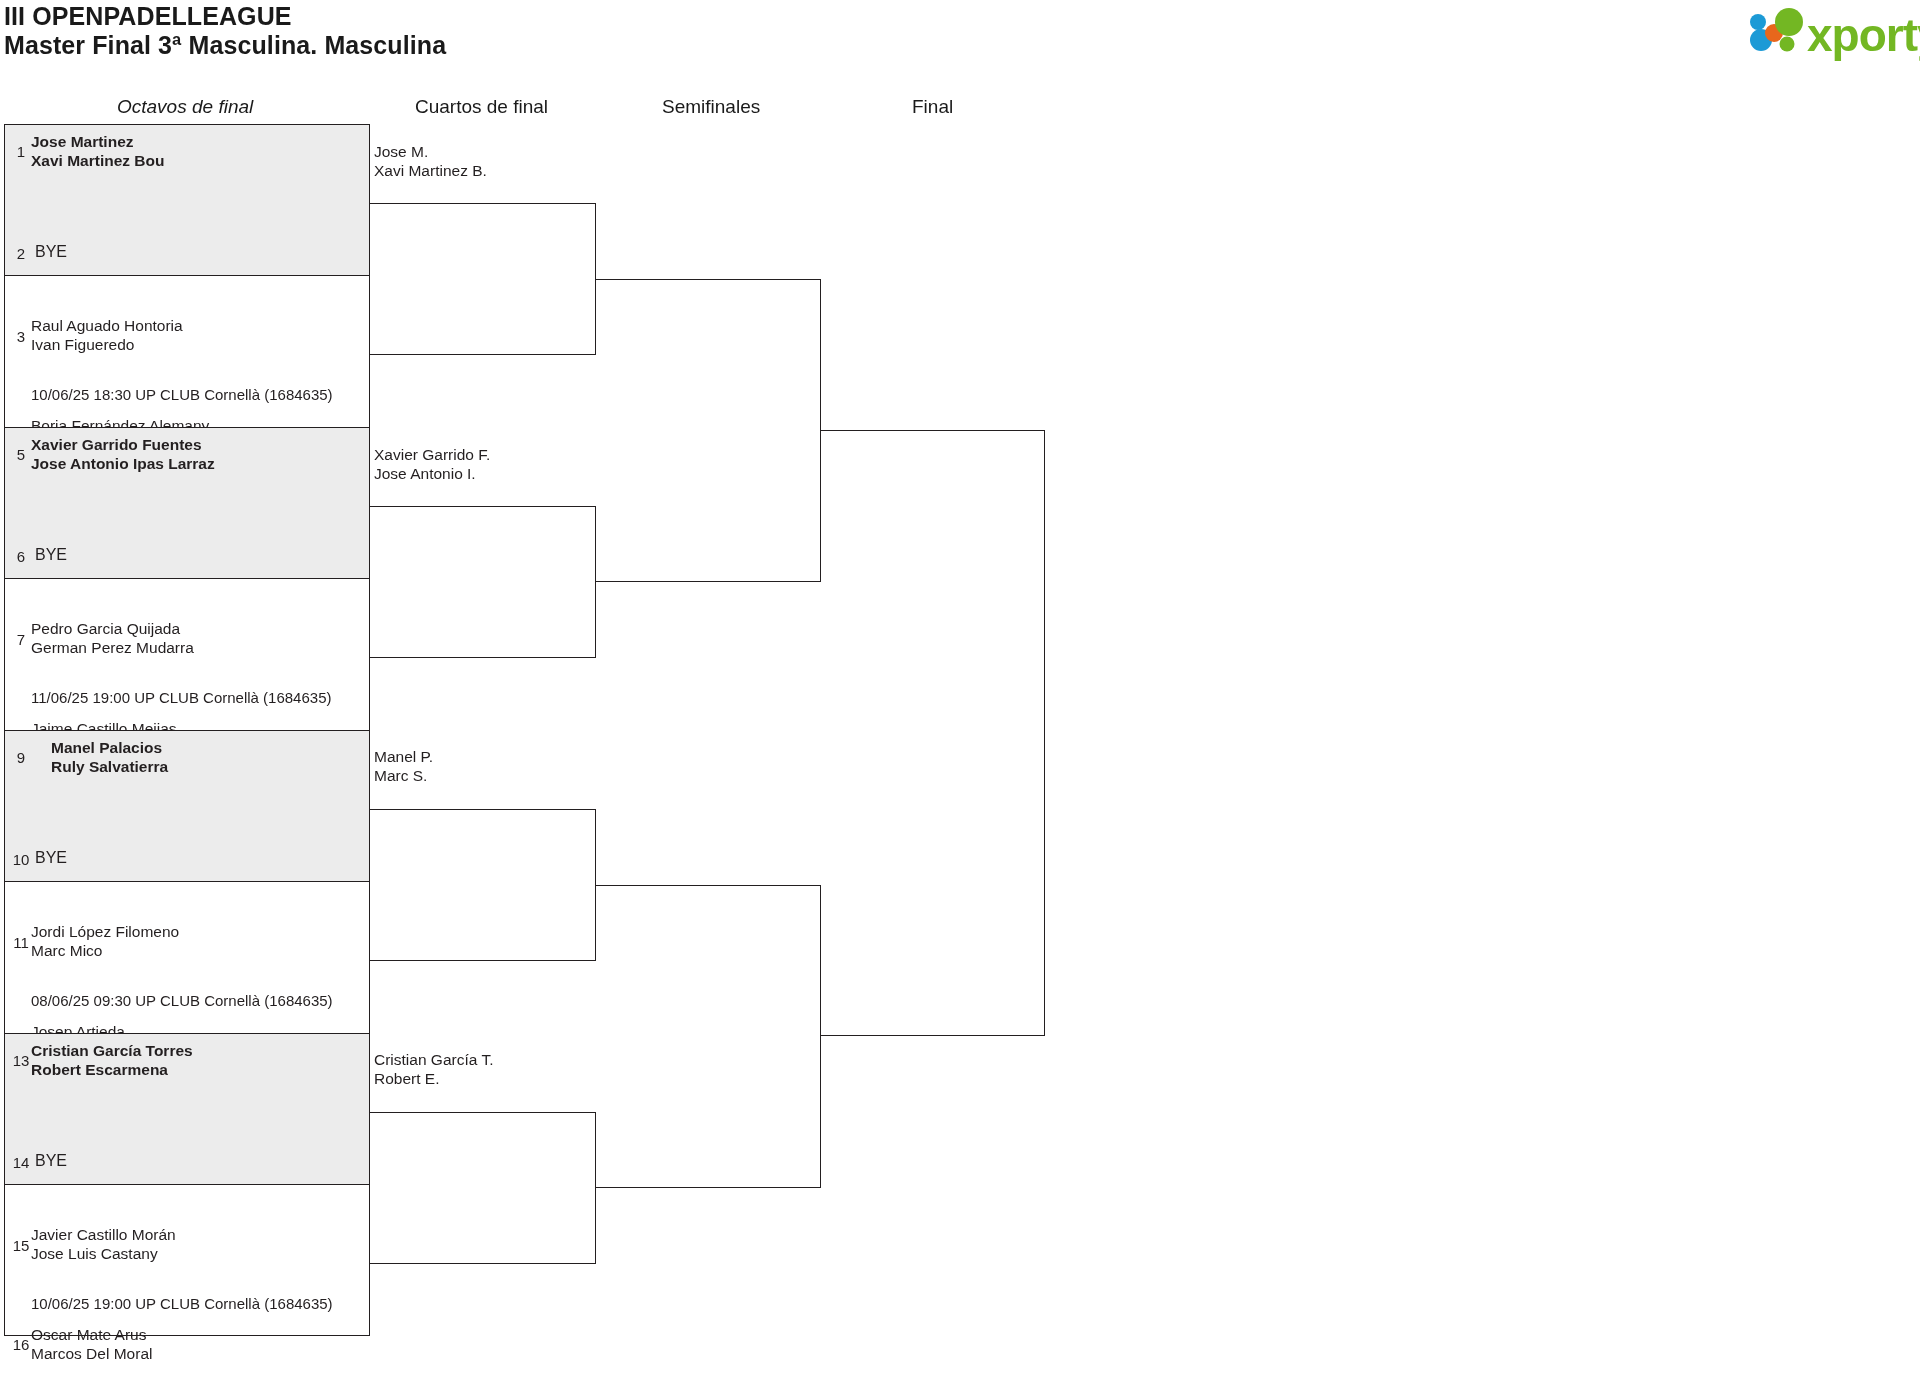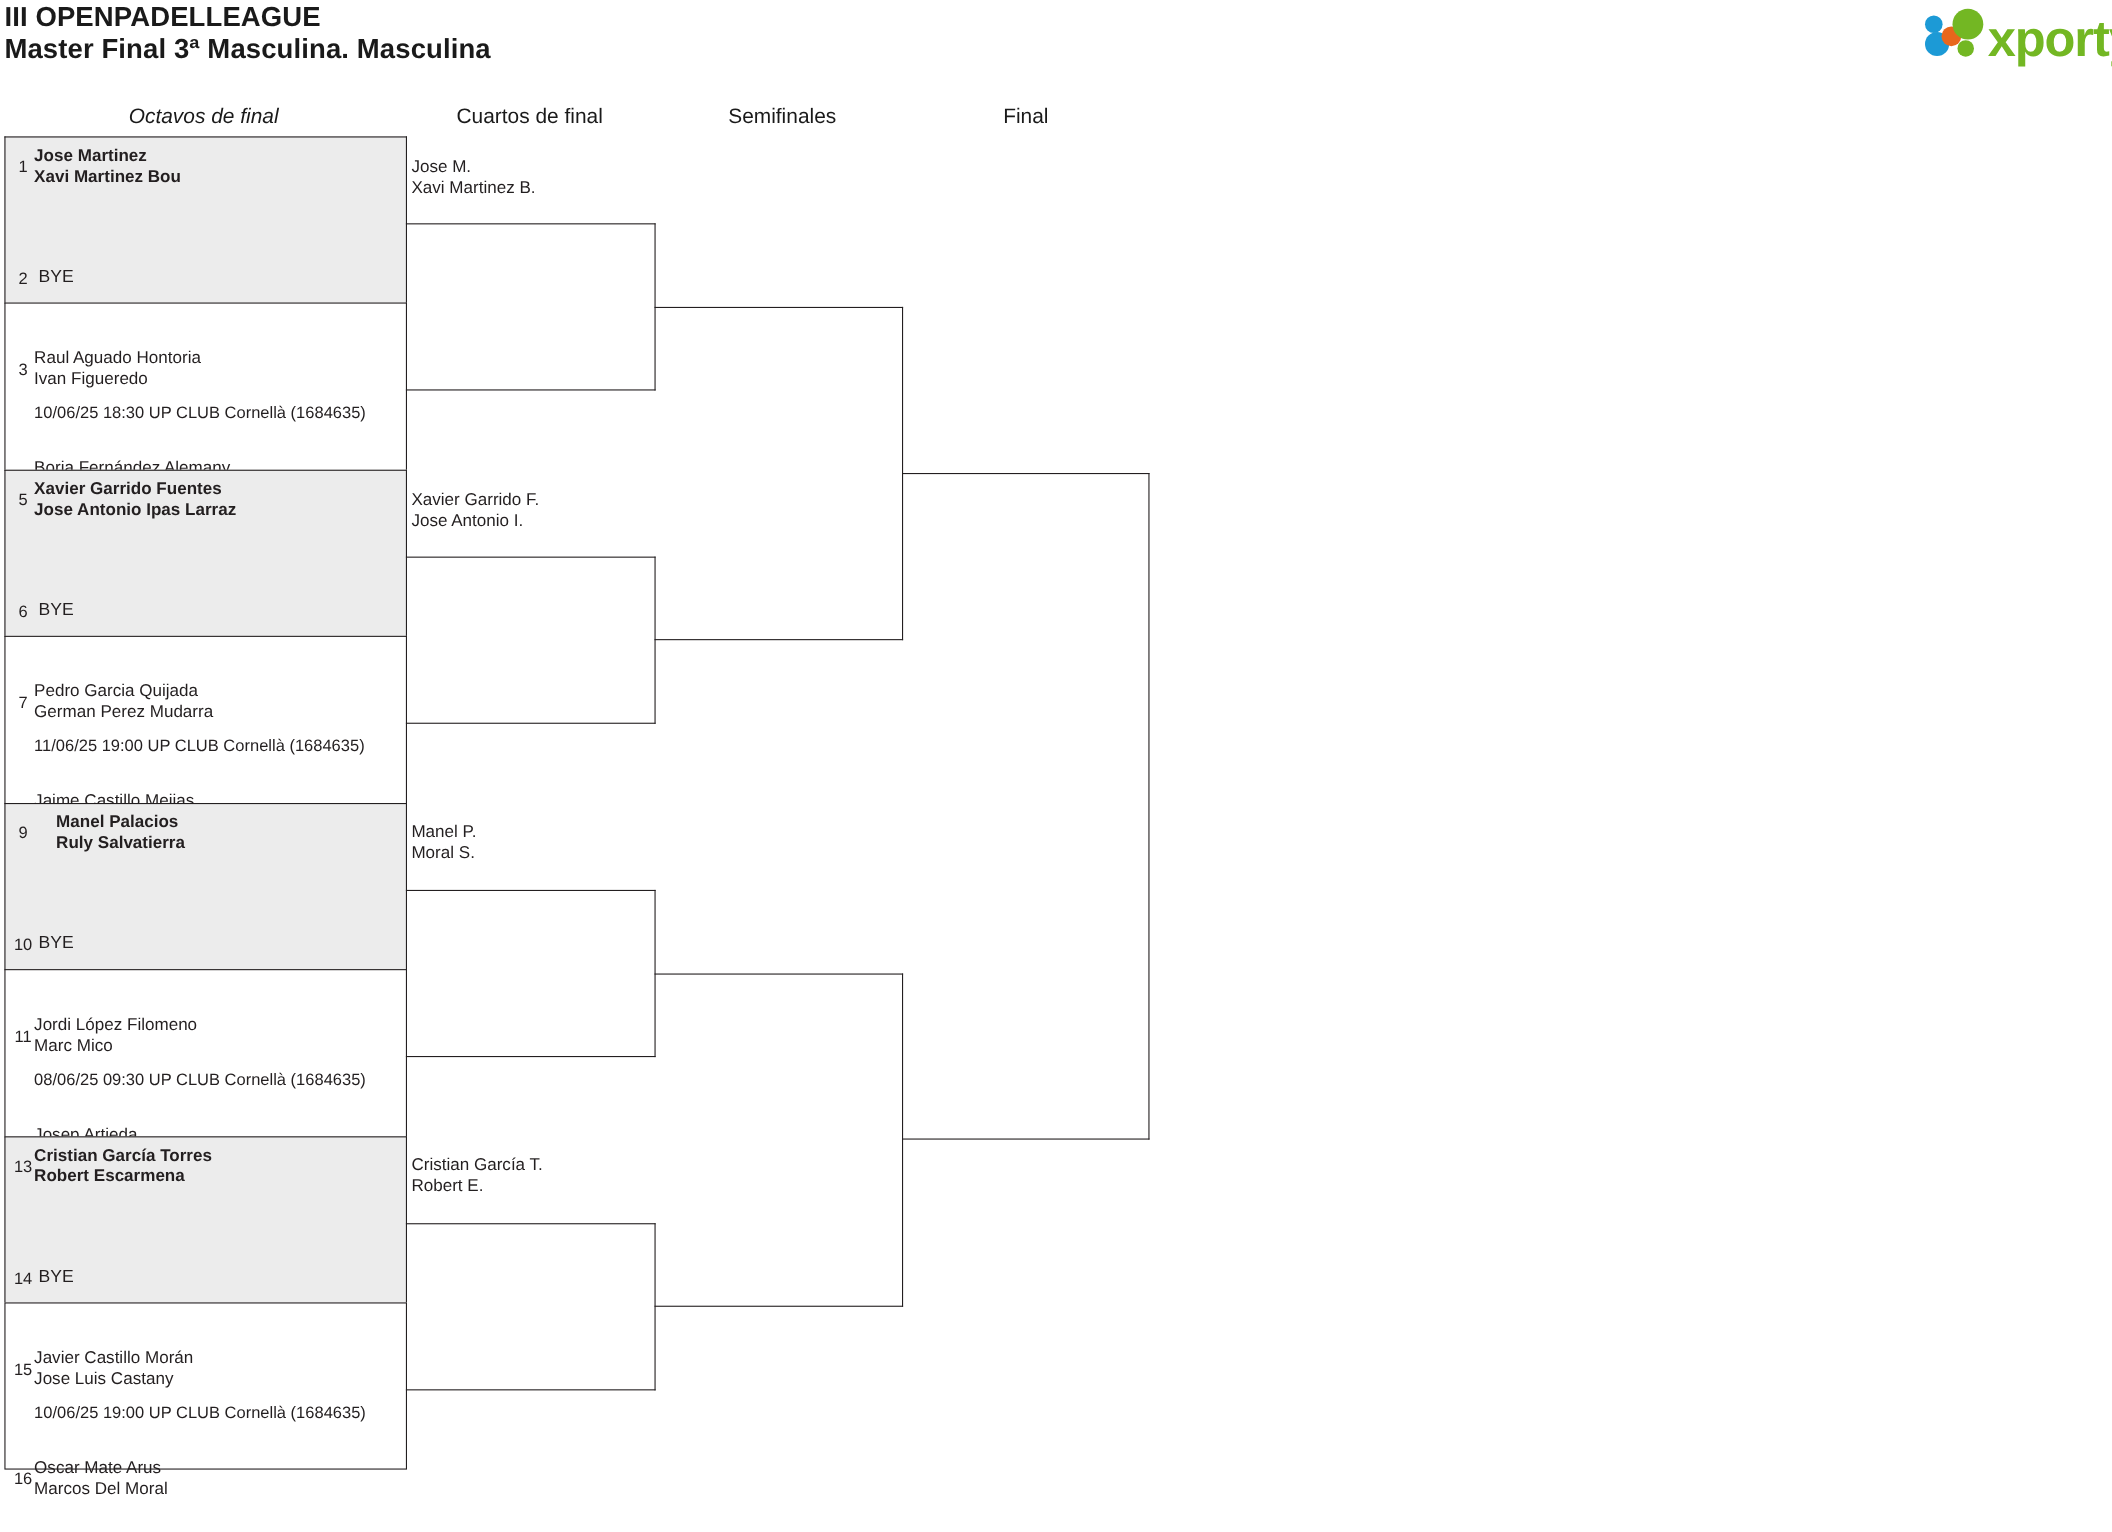--- a/index.html
+++ b/index.html
@@ -50,21 +50,21 @@
     position: absolute; left: 5px; font-size: 15px; color: #231f20;
     text-align: center; width: 22px;
   }
   .names {
     position: absolute; left: 26px; right: 6px;
     font-size: 15.5px; line-height: 18.5px; color: #231f20;
   }
   .names.bold { font-weight: 700; }
   .bye { position: absolute; left: 30px; font-size: 16px; color: #231f20; }
   .meta {
-    position: absolute; left: 26px; font-size: 15px; color: #231f20; white-space: nowrap;
+    position: absolute; left: 26px; font-size: 15px; color: #231f20; white-space: nowrap; margin-top: 19px;
   }
 
   
   .winner {
     position: absolute; font-size: 15.5px; line-height: 18.5px; color: #231f20;
     white-space: nowrap;
   }
 
   
   .conn {
@@ -205,21 +205,21 @@
   <div class="winner" style="left:374px;top:143px;">
     <div>Jose M.</div>
     <div>Xavi Martinez B.</div>
   </div>
   <div class="winner" style="left:374px;top:446px;">
     <div>Xavier Garrido F.</div>
     <div>Jose Antonio I.</div>
   </div>
   <div class="winner" style="left:374px;top:748px;">
     <div>Manel P.</div>
-    <div>Moral S.</div>
+    <div>Marc S.</div>
   </div>
   <div class="winner" style="left:374px;top:1051px;">
     <div>Cristian García T.</div>
     <div>Robert E.</div>
   </div>
 
   <div class="conn bracket" style="left:369px;top:203px;width:227px;height:152px;"></div>
   <div class="conn bracket" style="left:369px;top:506px;width:227px;height:152px;"></div>
   <div class="conn bracket" style="left:369px;top:809px;width:227px;height:152px;"></div>
   <div class="conn bracket" style="left:369px;top:1112px;width:227px;height:152px;"></div>

